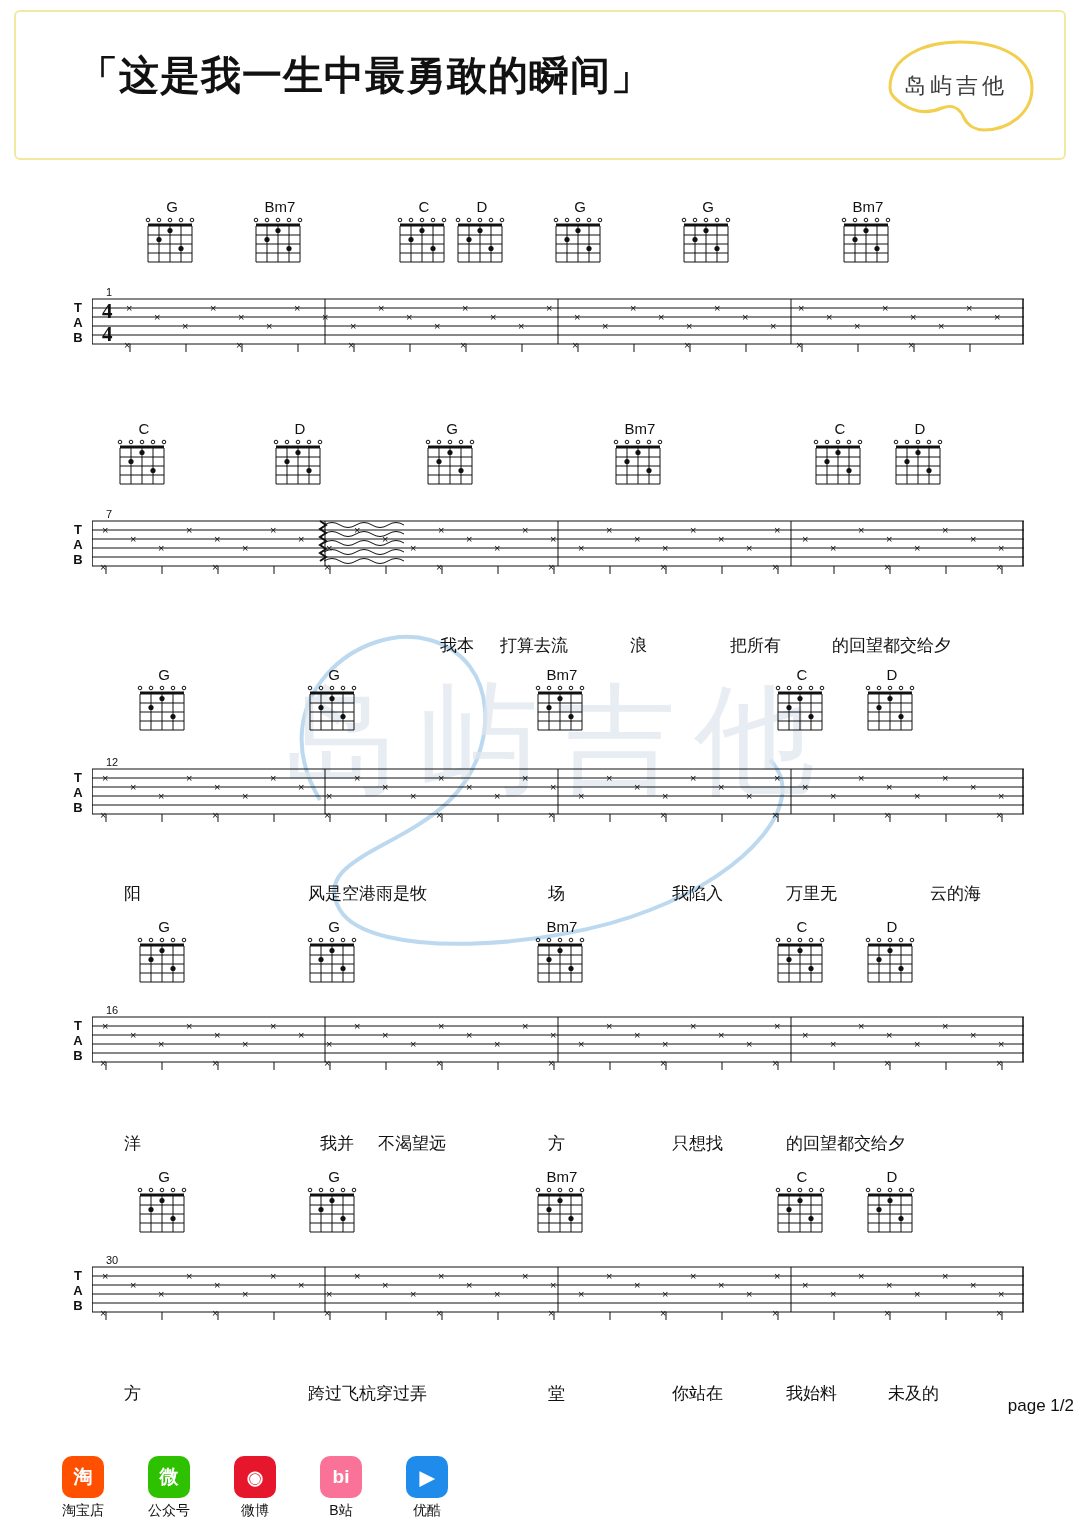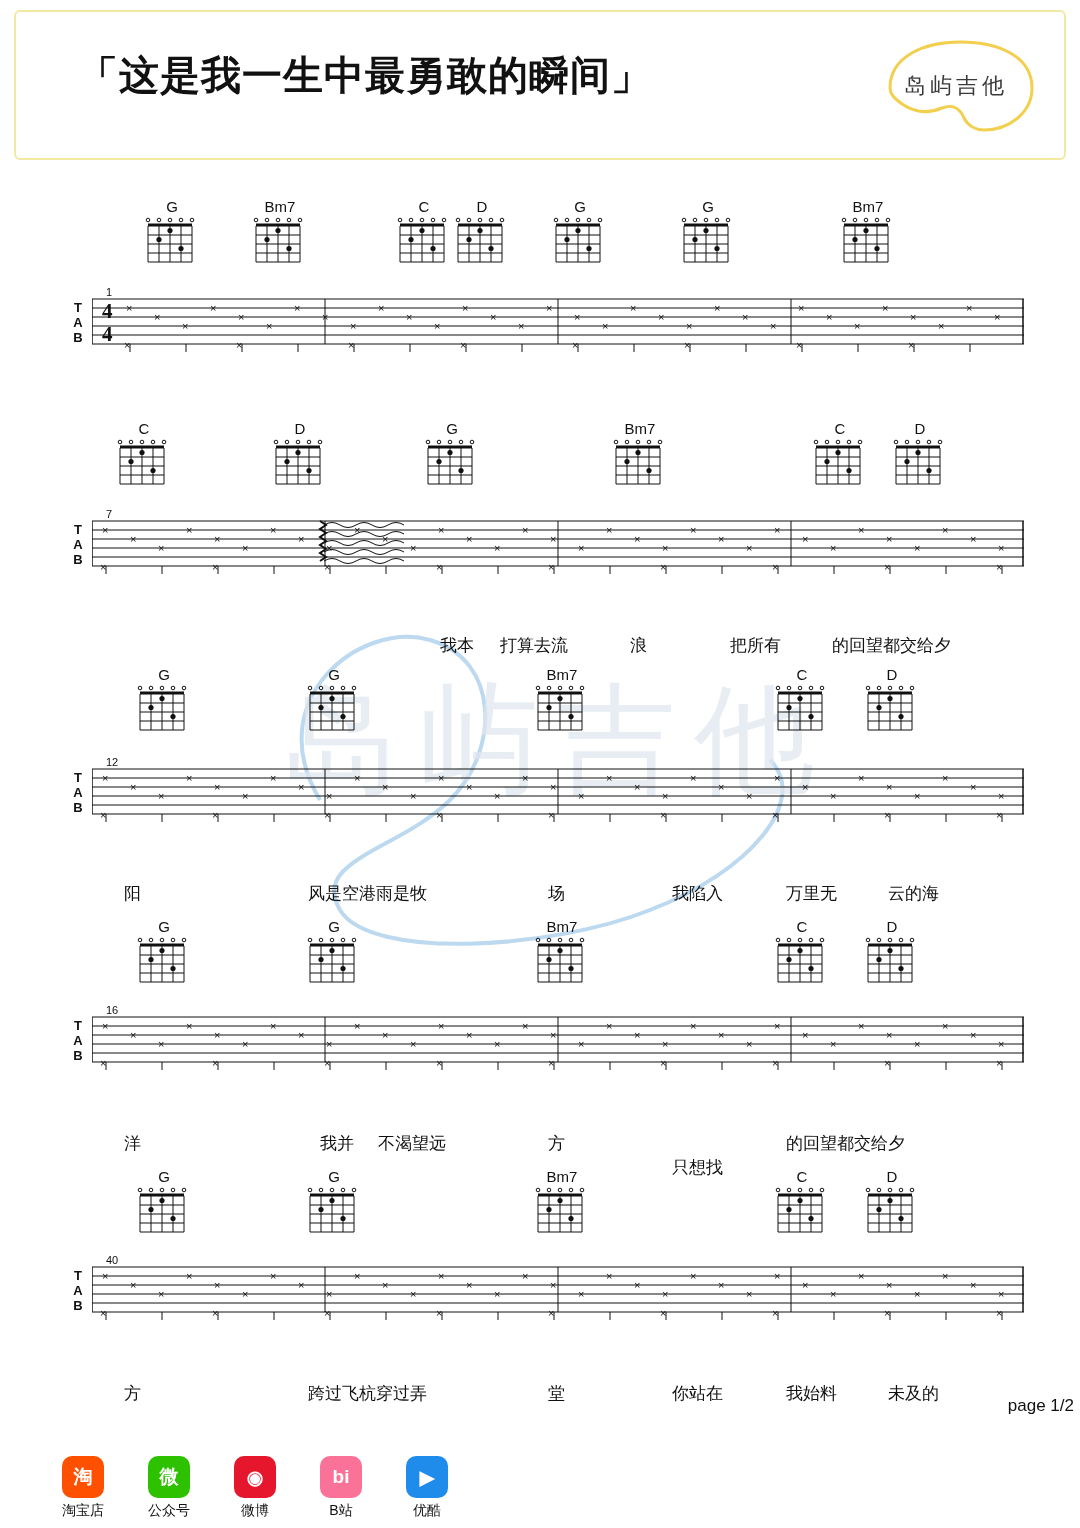--- a/index.html
+++ b/index.html
@@ -864,21 +864,21 @@
           <line x1="854" y1="48" x2="854" y2="60" stroke="#111" stroke-width="1"></line>
           <line x1="910" y1="48" x2="910" y2="60" stroke="#111" stroke-width="1"></line>
         </svg></div>
     </div>
     <div class="lyrics" style="top: 882px;">
       <div class="lyric" style="left: 124px;">阳</div>
       <div class="lyric" style="left: 308px;">风是空港雨是牧</div>
       <div class="lyric" style="left: 548px;">场</div>
       <div class="lyric" style="left: 672px;">我陷入</div>
       <div class="lyric" style="left: 786px;">万里无</div>
-      <div class="lyric" style="left: 888px;">云的海</div>
+      <div class="lyric" style="left: 930px;">云的海</div>
     </div>
     <div class="system" style="top: 918px;">
       <div class="chord" style="left: 132px;">
         <div class="cname">G</div>
         <div>
           <svg width="64" height="56" viewBox="0 0 64 56">
             <g stroke="#111" stroke-width="1">
               <line x1="8" y1="10" x2="8" y2="46"></line>
               <line x1="19" y1="10" x2="19" y2="46"></line>
               <line x1="30" y1="10" x2="30" y2="46"></line>
@@ -1091,21 +1091,21 @@
           <line x1="798" y1="48" x2="798" y2="60" stroke="#111" stroke-width="1"></line>
           <line x1="854" y1="48" x2="854" y2="60" stroke="#111" stroke-width="1"></line>
           <line x1="910" y1="48" x2="910" y2="60" stroke="#111" stroke-width="1"></line>
         </svg></div>
     </div>
     <div class="lyrics" style="top: 1132px;">
       <div class="lyric" style="left: 124px;">洋</div>
       <div class="lyric" style="left: 320px;">我并</div>
       <div class="lyric" style="left: 378px;">不渴望远</div>
       <div class="lyric" style="left: 548px;">方</div>
-      <div class="lyric" style="left: 672px; margin-top: 24px;">只想找</div>
+      <div class="lyric" style="left: 672px;">只想找</div>
       <div class="lyric" style="left: 786px;">的回望都交给夕</div>
     </div>
     <div class="system" style="top: 1168px;">
       <div class="chord" style="left: 132px;">
         <div class="cname">G</div>
         <div>
           <svg width="64" height="56" viewBox="0 0 64 56">
             <g stroke="#111" stroke-width="1">
               <line x1="8" y1="10" x2="8" y2="46"></line>
               <line x1="19" y1="10" x2="19" y2="46"></line>
@@ -1238,21 +1238,21 @@
             <circle cx="52" cy="4" r="1.8" fill="none" stroke="#111" stroke-width="1"></circle>
             <circle cx="19" cy="23.5" r="2.6" fill="#111"></circle>
             <circle cx="30" cy="14.5" r="2.6" fill="#111"></circle>
             <circle cx="41" cy="32.5" r="2.6" fill="#111"></circle>
           </svg>
         </div>
       </div>
     </div>
     <div class="tabrow" style="top: 1264px;">
       <div class="tab-label">T<br>A<br>B</div>
-      <div class="measure-no" style="left: 44px; top: -10px;">40</div>
+      <div class="measure-no" style="left: 44px; top: -10px;">30</div>
       <div class="staff" style="left: 30px; width: 932px;"><svg width="932" height="56" viewBox="0 0 932 56">
           <g stroke="#111" stroke-width="1">
             <line x1="0" y1="3" x2="932" y2="3"></line>
             <line x1="0" y1="12" x2="932" y2="12"></line>
             <line x1="0" y1="21" x2="932" y2="21"></line>
             <line x1="0" y1="30" x2="932" y2="30"></line>
             <line x1="0" y1="39" x2="932" y2="39"></line>
             <line x1="0" y1="48" x2="932" y2="48"></line>
             <line x1="0" y1="3" x2="0" y2="48" stroke-width="1.5"></line>
             <line x1="931" y1="3" x2="931" y2="48" stroke-width="1.5"></line>

